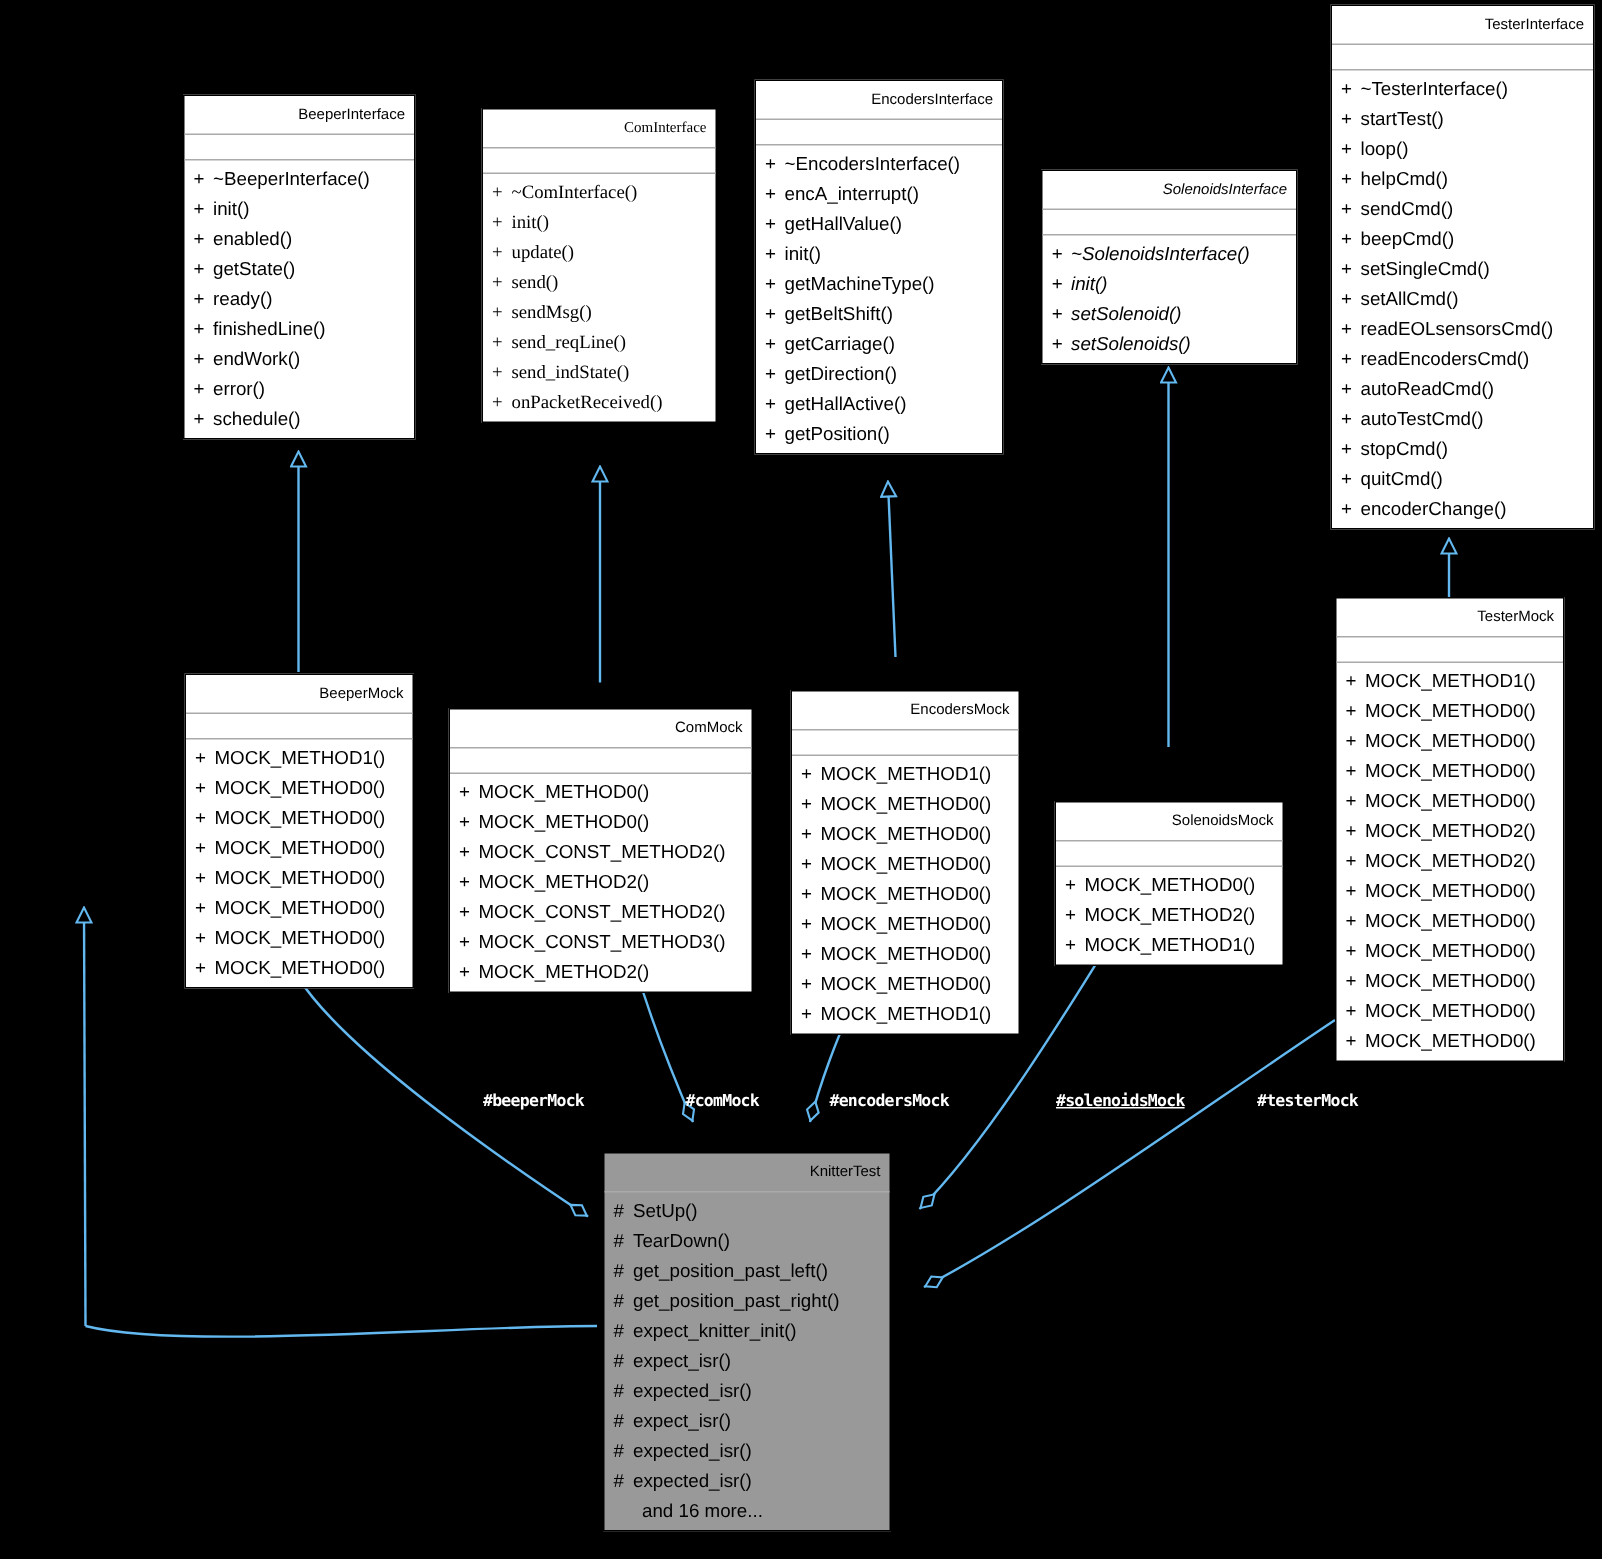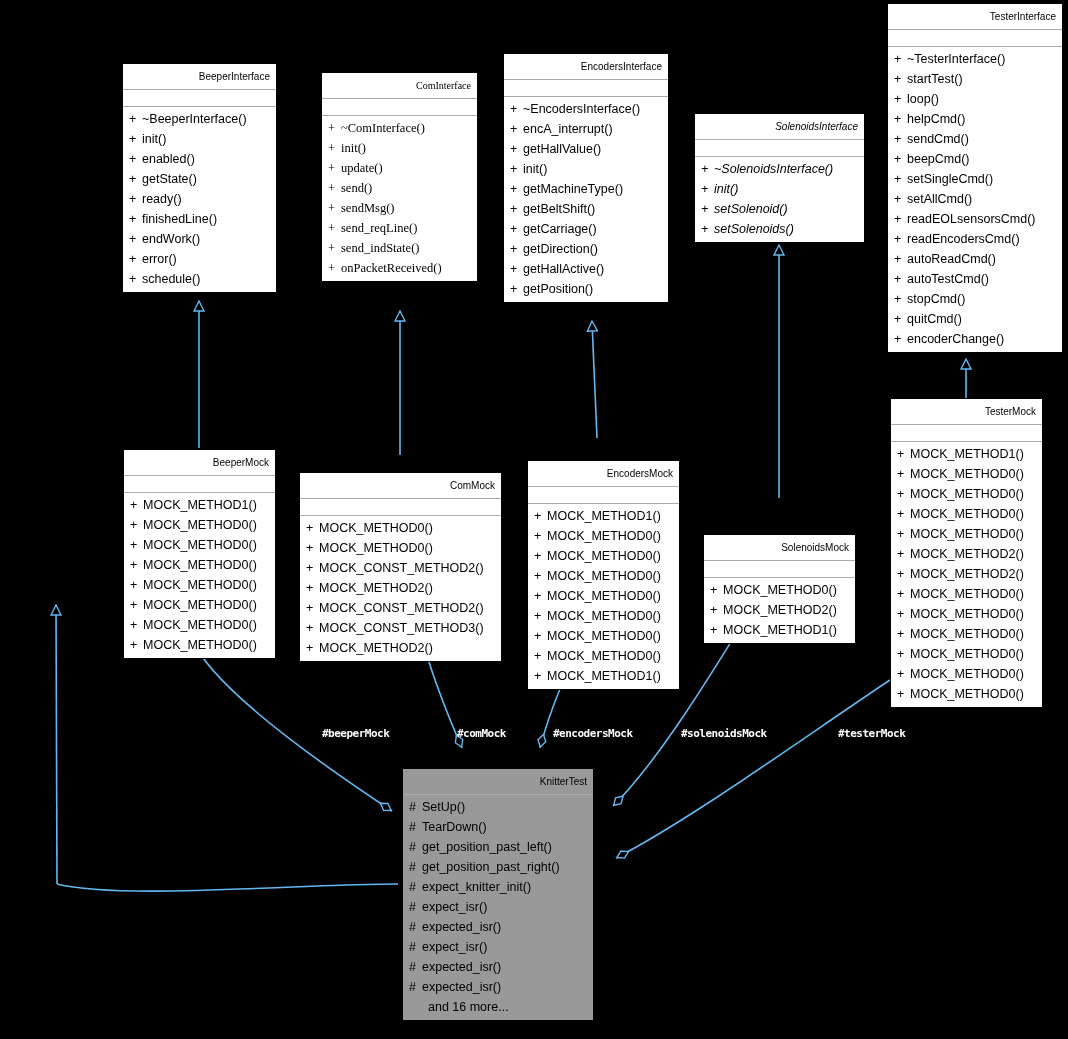--- a/index.html
+++ b/index.html
@@ -264,16 +264,16 @@
         <span class="member"><span class="vis">#</span><span>expect_isr()</span></span>
         <span class="member"><span class="vis">#</span><span>expected_isr()</span></span>
         <span class="member"><span class="vis">#</span><span>expected_isr()</span></span>
         <span class="member more">and 16 more...</span>
       </div>
   </div>
 
   <div class="edge-label" style="left:322px;top:727px;">#beeperMock</div>
   <div class="edge-label" style="left:457px;top:727px;">#comMock</div>
   <div class="edge-label" style="left:553px;top:727px;">#encodersMock</div>
-  <div class="edge-label" style="left:681px;top:727px;">#solenoidsMock</div>
+  <div class="edge-label" style="left:704px;top:727px;text-decoration:underline;">#solenoidsMock</div>
   <div class="edge-label" style="left:838px;top:727px;text-align:right;">#testerMock</div>
 
 </div>
 
 </body></html>

